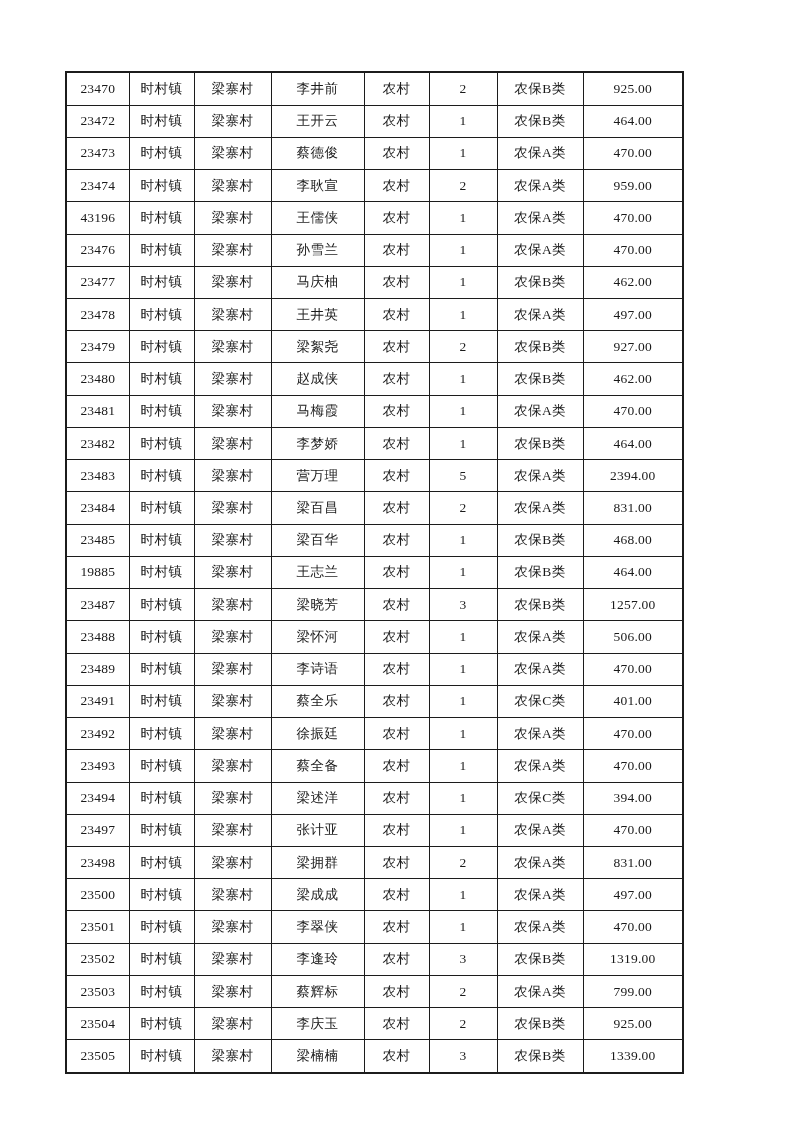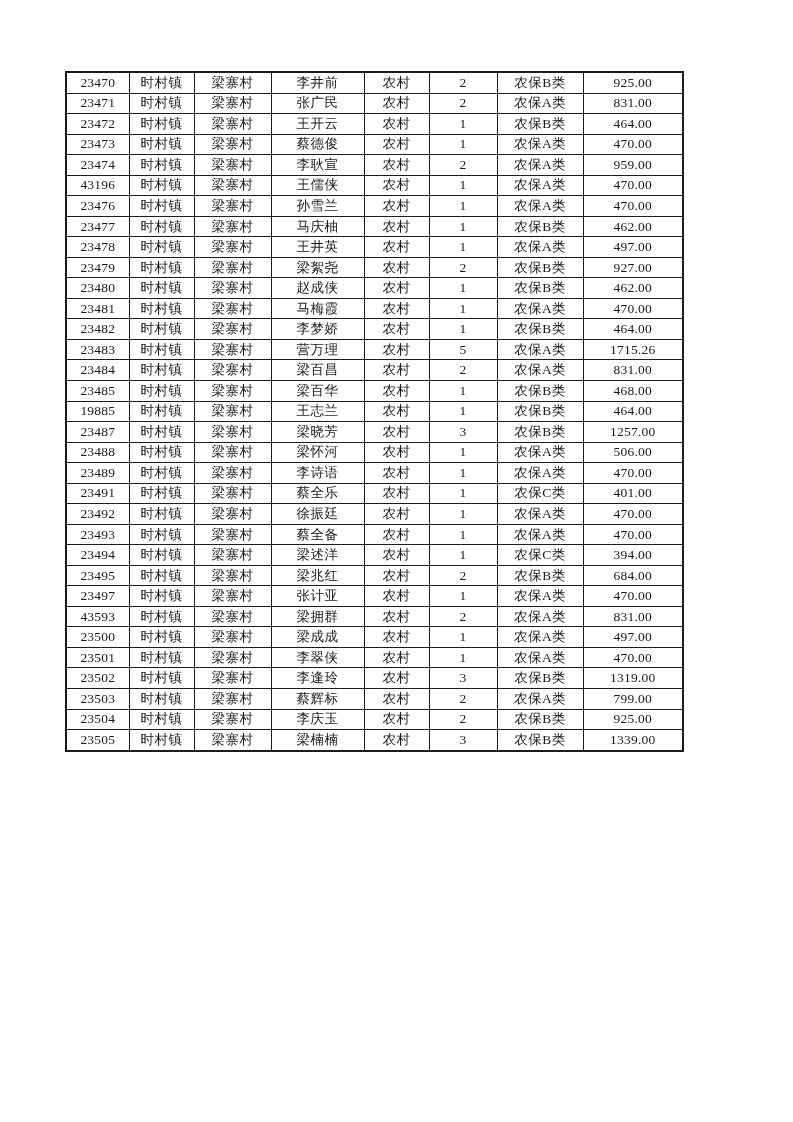--- a/index.html
+++ b/index.html
@@ -13,21 +13,21 @@
     background: #ffffff;
     font-family: "Liberation Serif", "DejaVu Serif", serif;
     color: #1a1a1a;
     overflow: hidden;
   }
   .sheet-table {
     position: absolute;
     left: 65px;
     top: 71px;
     width: 617px;
-    height: 681px;
+    height: 1003px;
     border-collapse: collapse;
     table-layout: fixed;
     border: 2px solid #1c1c1c;
   }
   .sheet-table td {
     border: 1.5px solid #1c1c1c;
     text-align: center;
     vertical-align: middle;
     font-size: 13.5px;
     letter-spacing: 0.5px;
@@ -66,30 +66,20 @@
         <td class="num">23470</td>
         <td>时村镇</td>
         <td>梁寨村</td>
         <td>李井前</td>
         <td>农村</td>
         <td class="num">2</td>
         <td>农保B类</td>
         <td class="num">925.00</td>
       </tr>
       <tr>
-        <td class="num">23471</td>
-        <td>时村镇</td>
-        <td>梁寨村</td>
-        <td>张广民</td>
-        <td>农村</td>
-        <td class="num">2</td>
-        <td>农保A类</td>
-        <td class="num">831.00</td>
-      </tr>
-      <tr>
         <td class="num">23472</td>
         <td>时村镇</td>
         <td>梁寨村</td>
         <td>王开云</td>
         <td>农村</td>
         <td class="num">1</td>
         <td>农保B类</td>
         <td class="num">464.00</td>
       </tr>
       <tr>
@@ -193,21 +183,21 @@
         <td class="num">464.00</td>
       </tr>
       <tr>
         <td class="num">23483</td>
         <td>时村镇</td>
         <td>梁寨村</td>
         <td>营万理</td>
         <td>农村</td>
         <td class="num">5</td>
         <td>农保A类</td>
-        <td class="num">1715.26</td>
+        <td class="num">2394.00</td>
       </tr>
       <tr>
         <td class="num">23484</td>
         <td>时村镇</td>
         <td>梁寨村</td>
         <td>梁百昌</td>
         <td>农村</td>
         <td class="num">2</td>
         <td>农保A类</td>
         <td class="num">831.00</td>
@@ -296,41 +286,31 @@
         <td class="num">23494</td>
         <td>时村镇</td>
         <td>梁寨村</td>
         <td>梁述洋</td>
         <td>农村</td>
         <td class="num">1</td>
         <td>农保C类</td>
         <td class="num">394.00</td>
       </tr>
       <tr>
-        <td class="num">23495</td>
-        <td>时村镇</td>
-        <td>梁寨村</td>
-        <td>梁兆红</td>
-        <td>农村</td>
-        <td class="num">2</td>
-        <td>农保B类</td>
-        <td class="num">684.00</td>
-      </tr>
-      <tr>
         <td class="num">23497</td>
         <td>时村镇</td>
         <td>梁寨村</td>
         <td>张计亚</td>
         <td>农村</td>
         <td class="num">1</td>
         <td>农保A类</td>
         <td class="num">470.00</td>
       </tr>
       <tr>
-        <td class="num">43593</td>
+        <td class="num">23498</td>
         <td>时村镇</td>
         <td>梁寨村</td>
         <td>梁拥群</td>
         <td>农村</td>
         <td class="num">2</td>
         <td>农保A类</td>
         <td class="num">831.00</td>
       </tr>
       <tr>
         <td class="num">23500</td>

